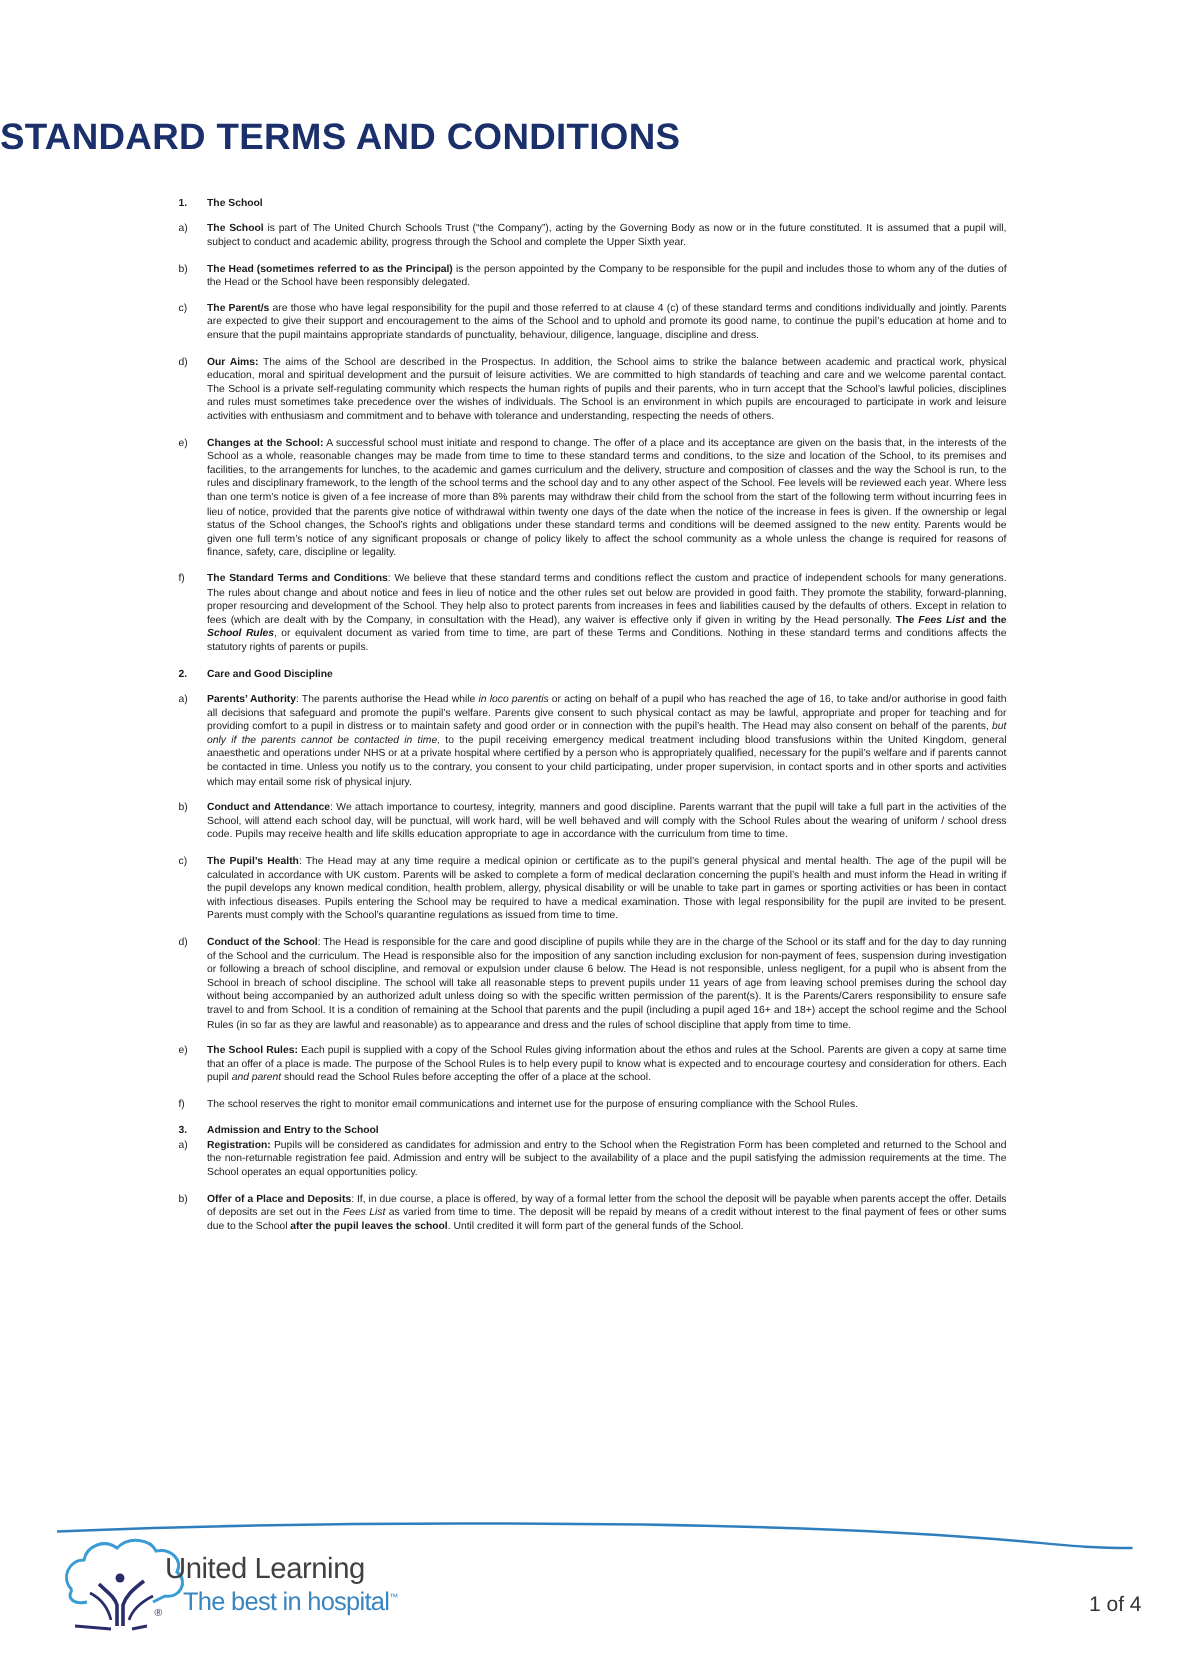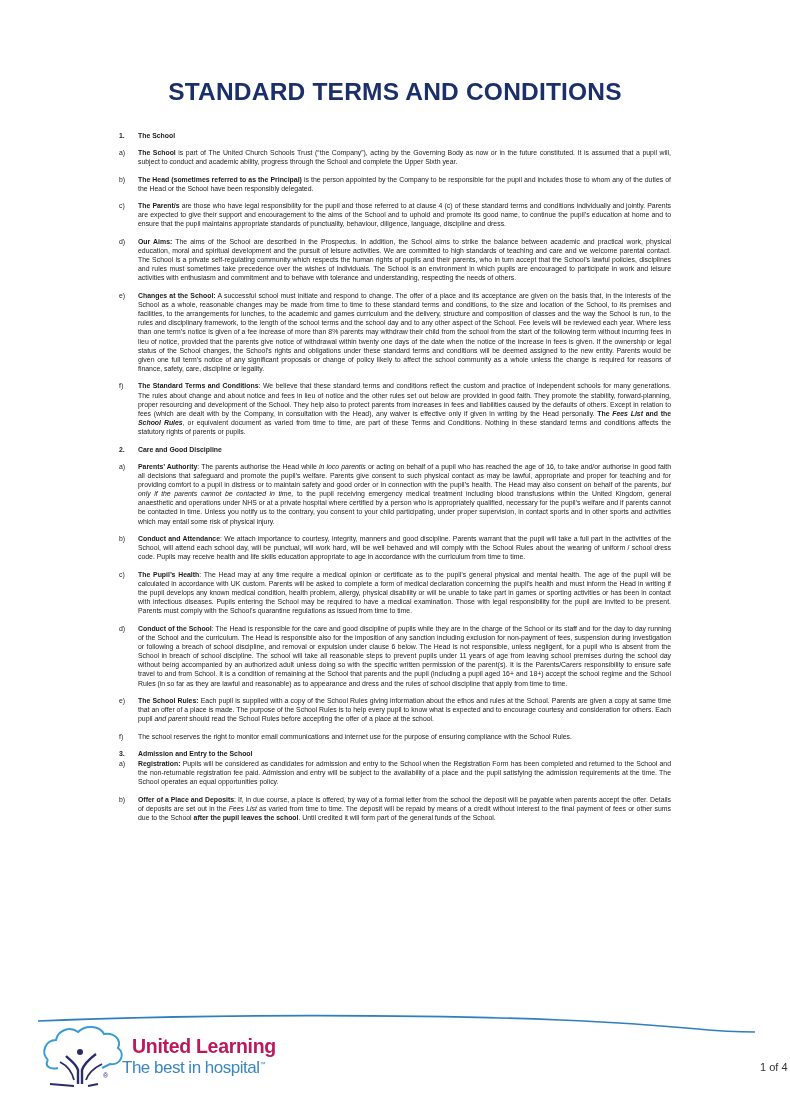--- a/index.html
+++ b/index.html
@@ -1,32 +1,32 @@
 <!DOCTYPE html>
 <html><head>
 <meta charset="utf-8">
 <style>
   html, body { margin: 0; padding: 0; background: #ffffff; }
   body { width: 790px; height: 1118px; position: relative; overflow: hidden; font-family: "Liberation Sans", sans-serif; color: #1a1a1a; }
-  .title { position: absolute; top: 78px; left: 0; width: 790px; text-align: center; font-family: "Liberation Sans", sans-serif; font-weight: bold; font-size: 24.5px; color: #1b2f6b; letter-spacing: 0.2px; margin: 0; }
+  .title { position: absolute; top: 78px; left: 0; width: 790px; text-align: left; font-family: "Liberation Sans", sans-serif; font-weight: bold; font-size: 24.5px; color: #1b2f6b; letter-spacing: 0.2px; margin: 0; }
   .content { position: absolute; top: 131px; left: 119px; width: 552px; font-size: 6.9px; line-height: 9.15px; }
   .sec-head { display: flex; font-weight: bold; margin-bottom: 8px; }
   .sec-head.tight { margin-bottom: 1px; }
   .num { width: 19px; flex: none; }
   .clause { display: flex; margin-bottom: 8.2px; }
   .clause .num { font-weight: normal; }
   .clause .body { flex: 1; text-align: justify; }
   .clause .body b { font-weight: bold; }
   .footer-line { position: absolute; left: 0; top: 1000px; width: 790px; height: 40px; }
   .logo { position: absolute; left: 38px; top: 1022px; width: 260px; height: 70px; }
-  .logo-name { position: absolute; left: 132px; top: 1035px; font-size: 19.5px; font-weight: bold; color: #be185d; letter-spacing: -0.3px; }
+  .logo-name { position: absolute; left: 110px; top: 1035px; font-size: 19.5px; font-weight: normal; color: #404040; letter-spacing: -0.3px; }
   .logo-tag { position: absolute; left: 122px; top: 1058px; font-size: 17px; color: #3a86c0; letter-spacing: -0.5px; }
   .logo-tag sup { font-size: 6px; vertical-align: super; }
   .reg { position: absolute; left: 103px; top: 1072px; font-size: 7px; color: #2a2d6a; }
-  .page-num { position: absolute; left: 726px; top: 1061px; font-size: 11px; color: #333; margin-left: 34px; }
+  .page-num { position: absolute; left: 726px; top: 1061px; font-size: 14px; color: #333; }
 </style>
 </head>
 <body>
 
 <h1 class="title">STANDARD TERMS AND CONDITIONS</h1>
 
 <div class="content">
 
   <div class="sec-head">
     <span class="num">1.</span>

